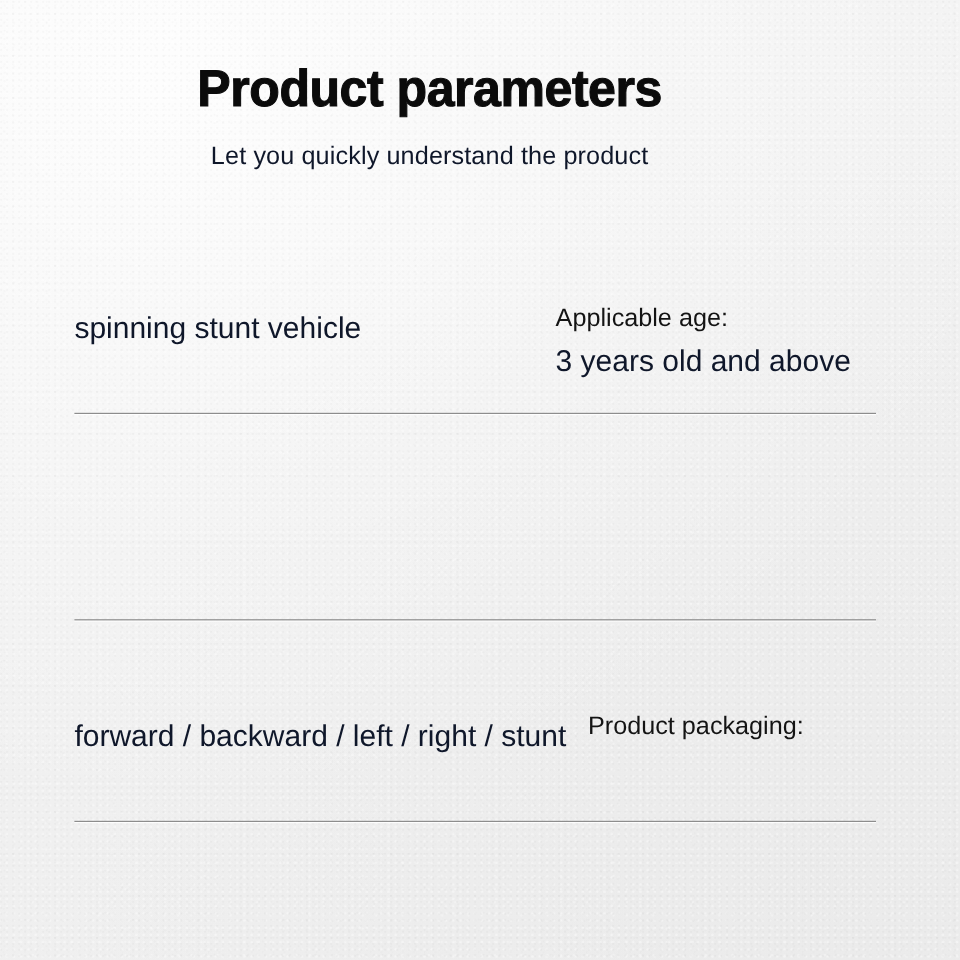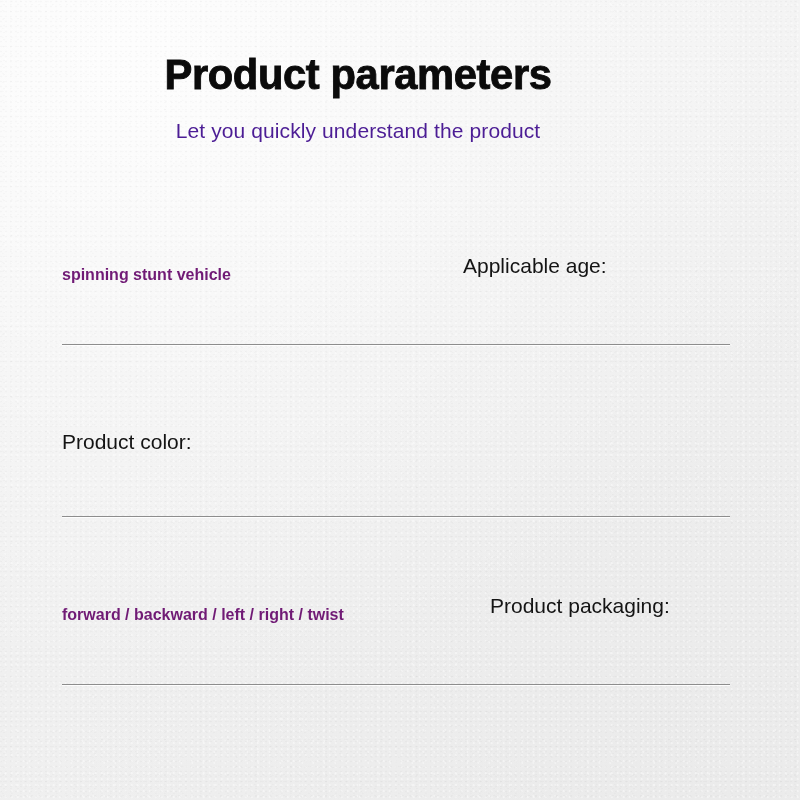--- a/index.html
+++ b/index.html
@@ -78,21 +78,21 @@
     letter-spacing: -0.4px;
     transform: scaleX(0.97);
     transform-origin: center center;
     -webkit-text-stroke: 0.9px #0b0b0b;
   }
   .page-subtitle {
     margin: 18px 0 0 0;
     font-size: 21px;
     line-height: 26px;
     font-weight: 400;
-    color: #4c1d95;
+    color: #0f172a;
     letter-spacing: 0.1px;
   }
 
   
   .params {
     position: absolute;
     left: 0;
     top: 0;
     width: 800px;
   }
@@ -122,24 +122,24 @@
 
   .param-label {
     font-size: 21px;
     line-height: 27px;
     font-weight: 400;
     color: #141414;
     white-space: nowrap;
   }
   .param-value {
     margin-top: 9px;
-    font-size: 16px;
+    font-size: 25px;
     line-height: 27px;
-    font-weight: 700;
-    color: #701a75;
+    font-weight: 400;
+    color: #0f172a;
     white-space: nowrap;
   }
 
   
   .param-divider {
     position: absolute;
     left: 62px;
     width: 668px;
     height: 1px;
     background: #8d8d8d;
@@ -163,36 +163,36 @@
 
     <div class="params">
 
       <div class="param-row row-1">
         <div class="param-cols">
           <div class="param-cell left">
             <div class="param-value">spinning stunt vehicle</div>
           </div>
           <div class="param-cell right">
             <div class="param-label">Applicable age:</div>
+            <div class="param-value">3 years old and above</div>
           </div>
         </div>
       </div>
 
       <div class="param-row row-2">
         <div class="param-cols">
           <div class="param-cell left">
-            <div class="param-label">Product color:</div>
           </div>
         </div>
       </div>
 
       <div class="param-row row-3">
         <div class="param-cols">
           <div class="param-cell left">
-            <div class="param-value">forward / backward / left / right / twist</div>
+            <div class="param-value">forward / backward / left / right / stunt</div>
           </div>
           <div class="param-cell right">
             <div class="param-label">Product packaging:</div>
           </div>
         </div>
       </div>
 
       <div class="param-divider d-1"></div>
       <div class="param-divider d-2"></div>
       <div class="param-divider d-3"></div>

